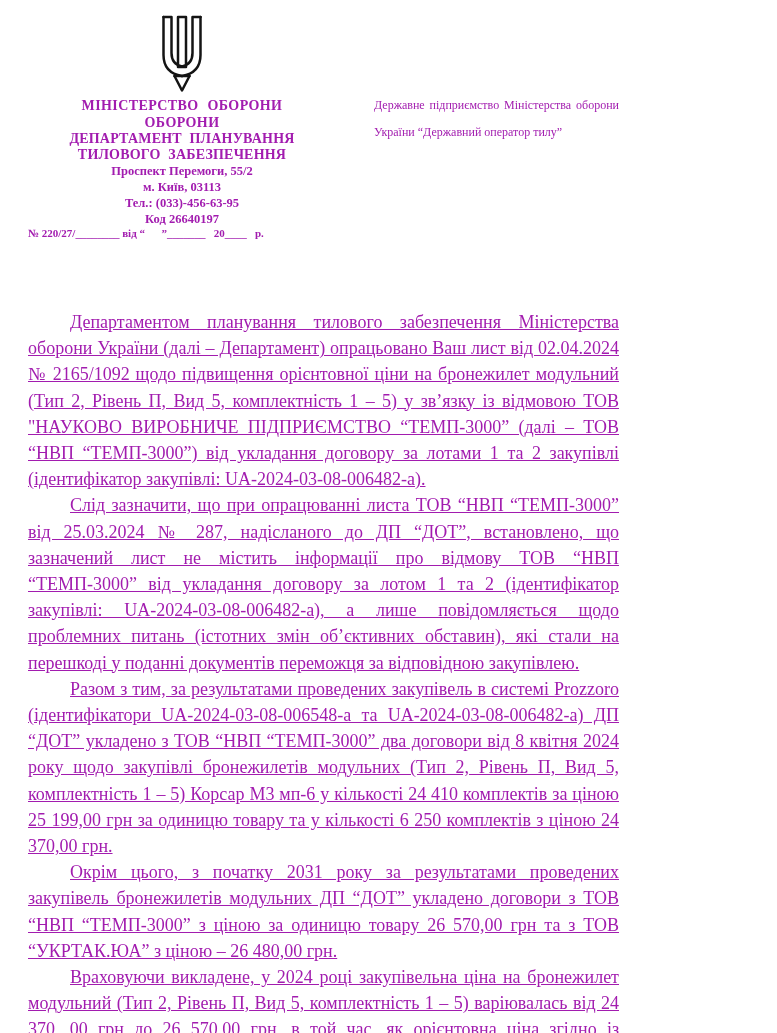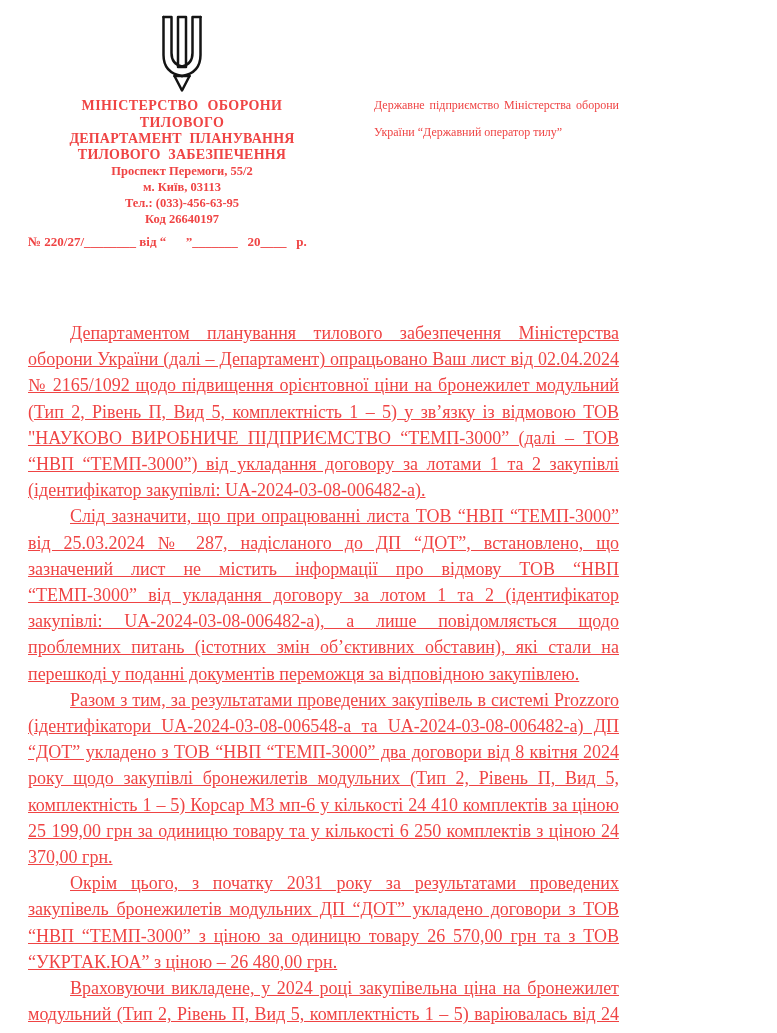--- a/index.html
+++ b/index.html
@@ -1,33 +1,33 @@
 <!DOCTYPE html>
 <html lang="uk"><head>
 <meta charset="utf-8">
 <style>
   * { margin: 0; padding: 0; box-sizing: border-box; }
   html, body { background: #ffffff; }
   .page {
     width: 649px;
     height: 1033px;
     background: #ffffff;
-    color: #ef4444;
+    color: #a21caf;
     font-family: "Liberation Serif", "DejaVu Serif", serif;
     padding: 12px 30px 0 28px;
     overflow: hidden;
     position: relative;
   }
   .letterhead { display: flex; align-items: flex-start; }
   .lh-left { width: 308px; text-align: center; flex-shrink: 0; }
   .emblem { height: 82px; display: flex; justify-content: center; align-items: center; margin-bottom: 4px; }
   .lh-name { font-weight: bold; font-size: 14px; line-height: 16.5px; letter-spacing: .4px; word-spacing: 5px; }
   .lh-dept { font-weight: bold; font-size: 14px; line-height: 16px; letter-spacing: .2px; word-spacing: 4px; }
   .lh-addr { font-weight: bold; font-size: 12.5px; line-height: 16px; }
-  .lh-ref  { font-weight: bold; font-size: 13px; margin-top: 7px; text-align: left; white-space: pre; }
+  .lh-ref  { font-weight: bold; font-size: 11px; margin-top: 0; text-align: left; white-space: pre; }
   .lh-right {
     flex: 1;
     margin-left: 38px;
     padding-top: 80px;
     font-size: 12px;
     line-height: 26.5px;
     text-align: justify;
   }
   .letter-body {
     margin-top: 70px;
@@ -52,21 +52,21 @@
             <path d="M18 8 v76 c0 26 14 38 37 42"></path>
             <path d="M92 8 h-16 v72 c0 16 -8 24 -21 27"></path>
             <path d="M92 8 v76 c0 26 -14 38 -37 42"></path>
             <path d="M47 8 h16 v100 h-16 z"></path>
             <path d="M40 126 L55 155 L70 126"></path>
             <path d="M40 126 h30"></path>
           </g>
         </svg>
       </div>
       <div class="lh-name">МІНІСТЕРСТВО  ОБОРОНИ</div>
-      <div class="lh-name">ТИЛОВОГО</div>
+      <div class="lh-name">ОБОРОНИ</div>
       <div class="lh-dept">ДЕПАРТАМЕНТ  ПЛАНУВАННЯ</div>
       <div class="lh-dept">ТИЛОВОГО  ЗАБЕЗПЕЧЕННЯ</div>
       <div class="lh-addr">Проспект Перемоги,  55/2</div>
       <div class="lh-addr">м. Київ, 03113</div>
       <div class="lh-addr">Тел.: (033)-456-63-95</div>
       <div class="lh-addr">Код 26640197</div>
       <div class="lh-ref">№ 220/27/________ від “      ”_______   20____   р.</div>
     </div>
 
     <div class="lh-right">Державне підприємство Міністерства оборони України “Державний оператор тилу”</div>

